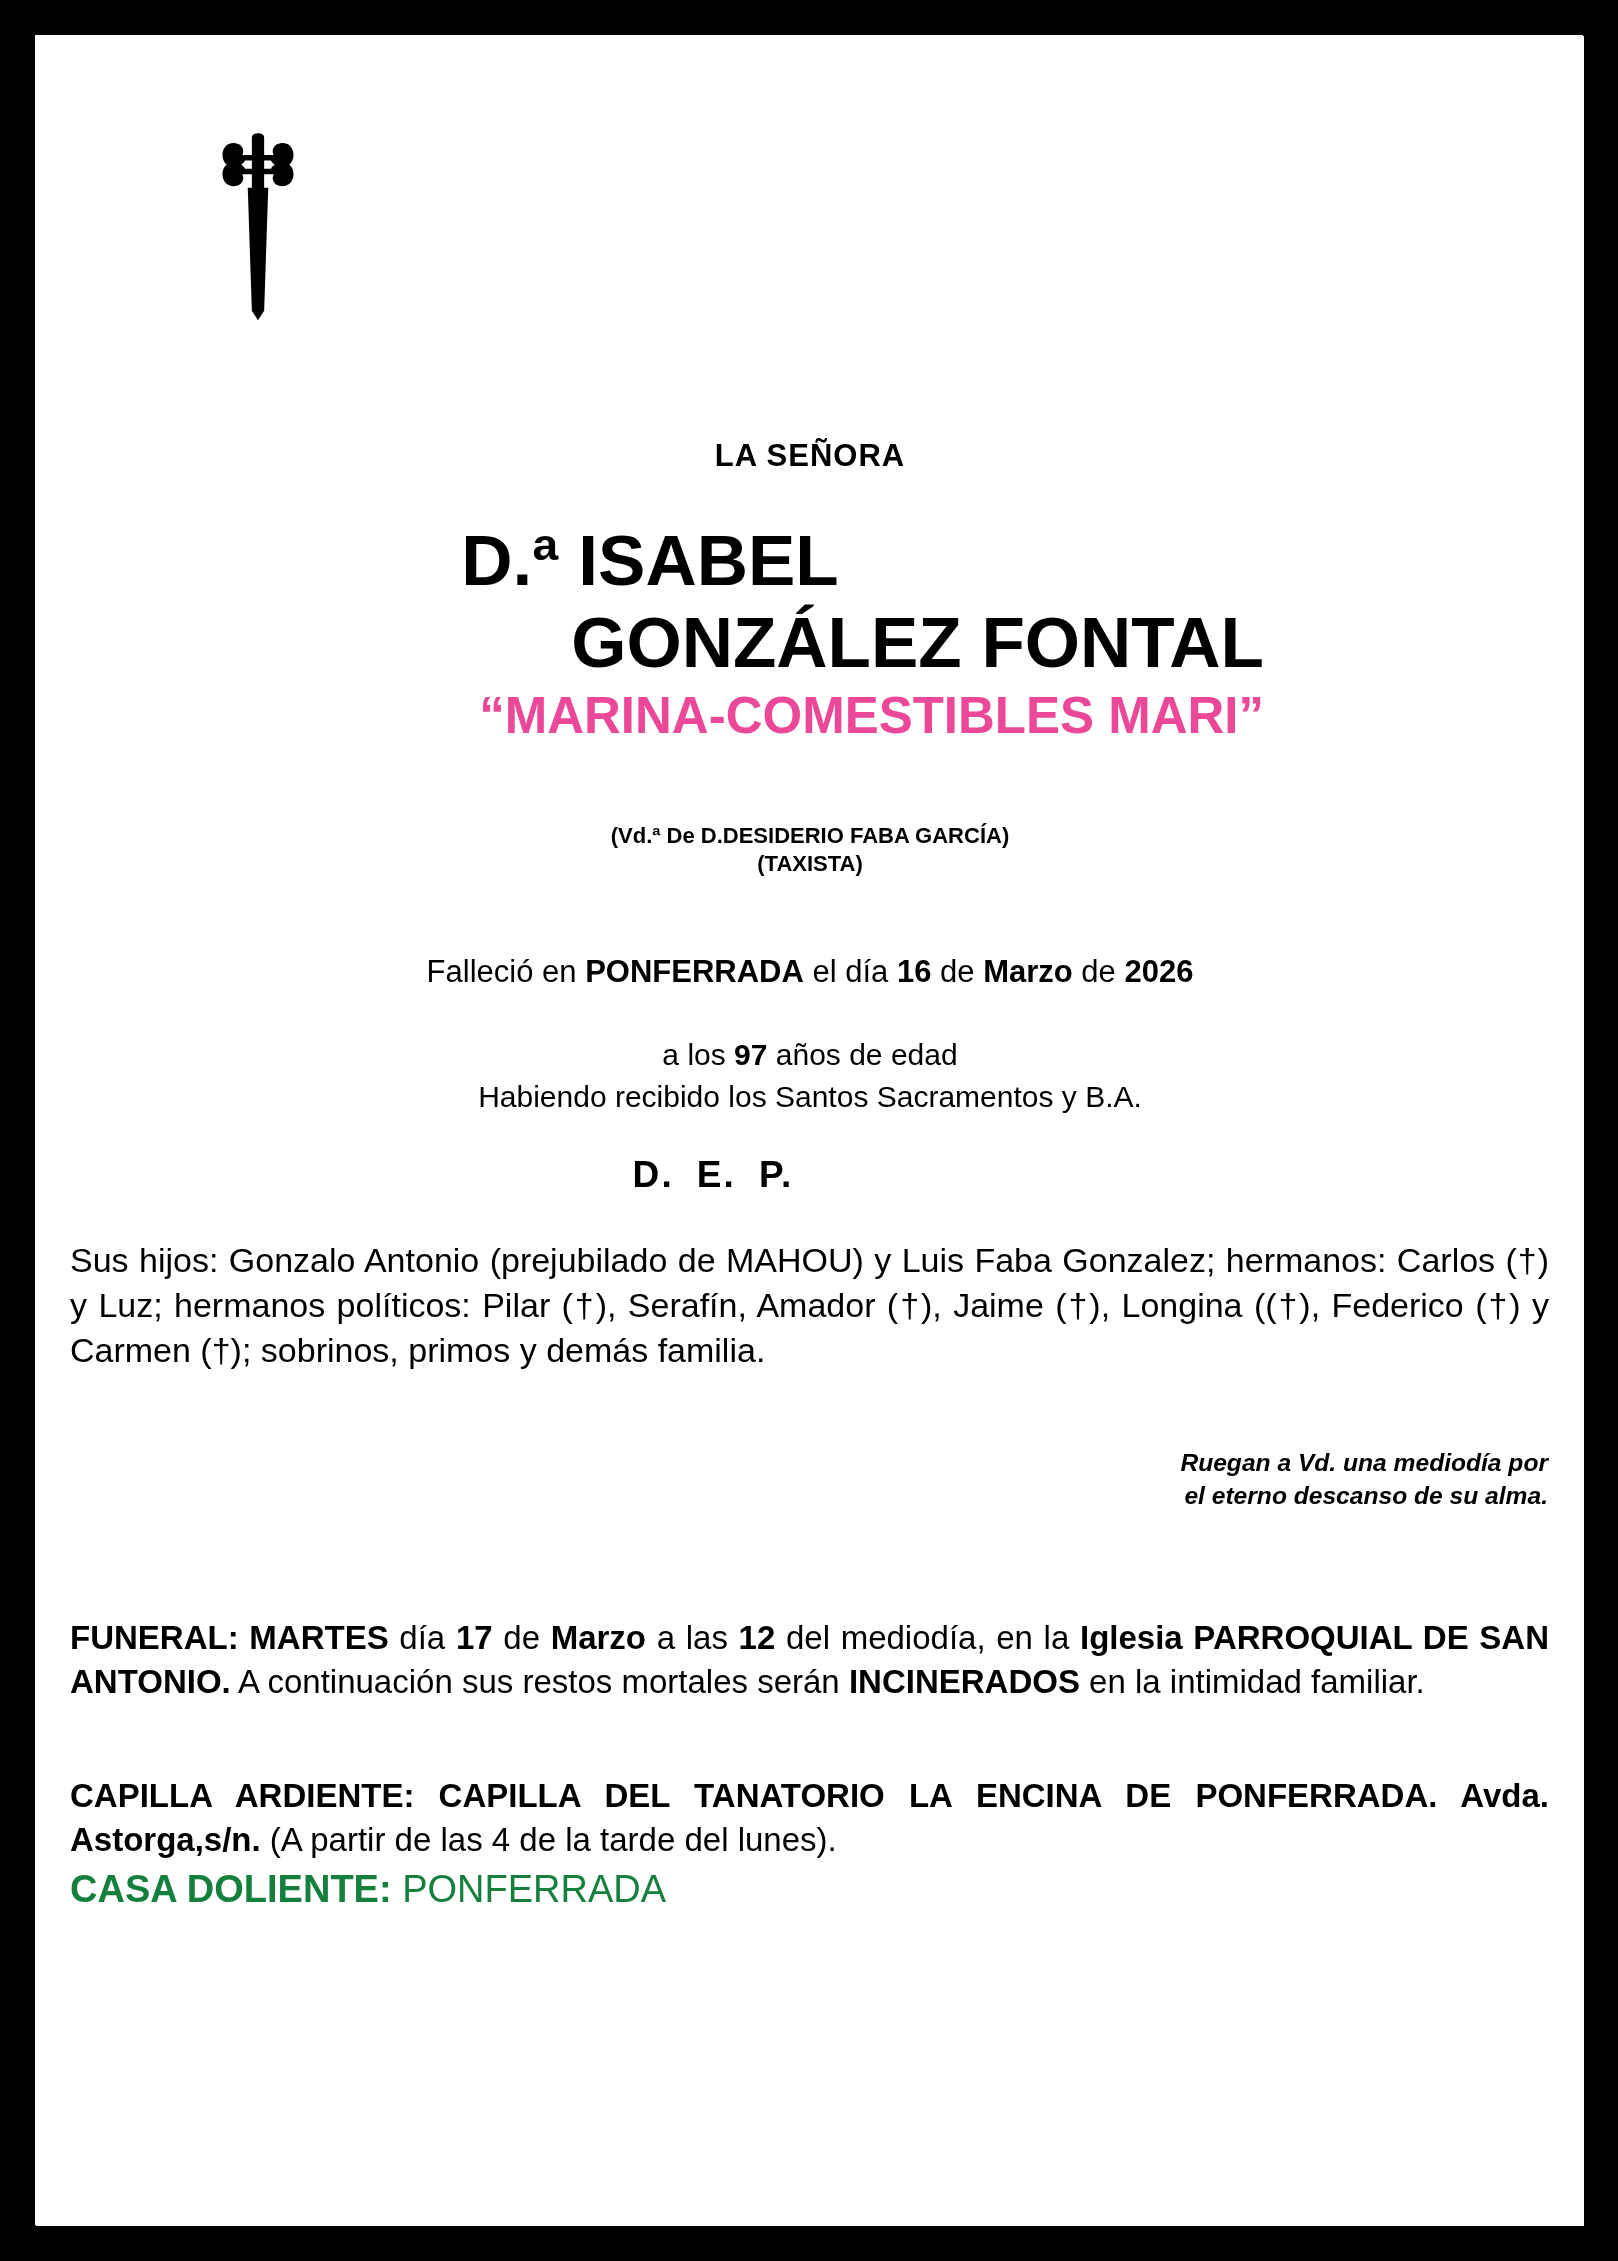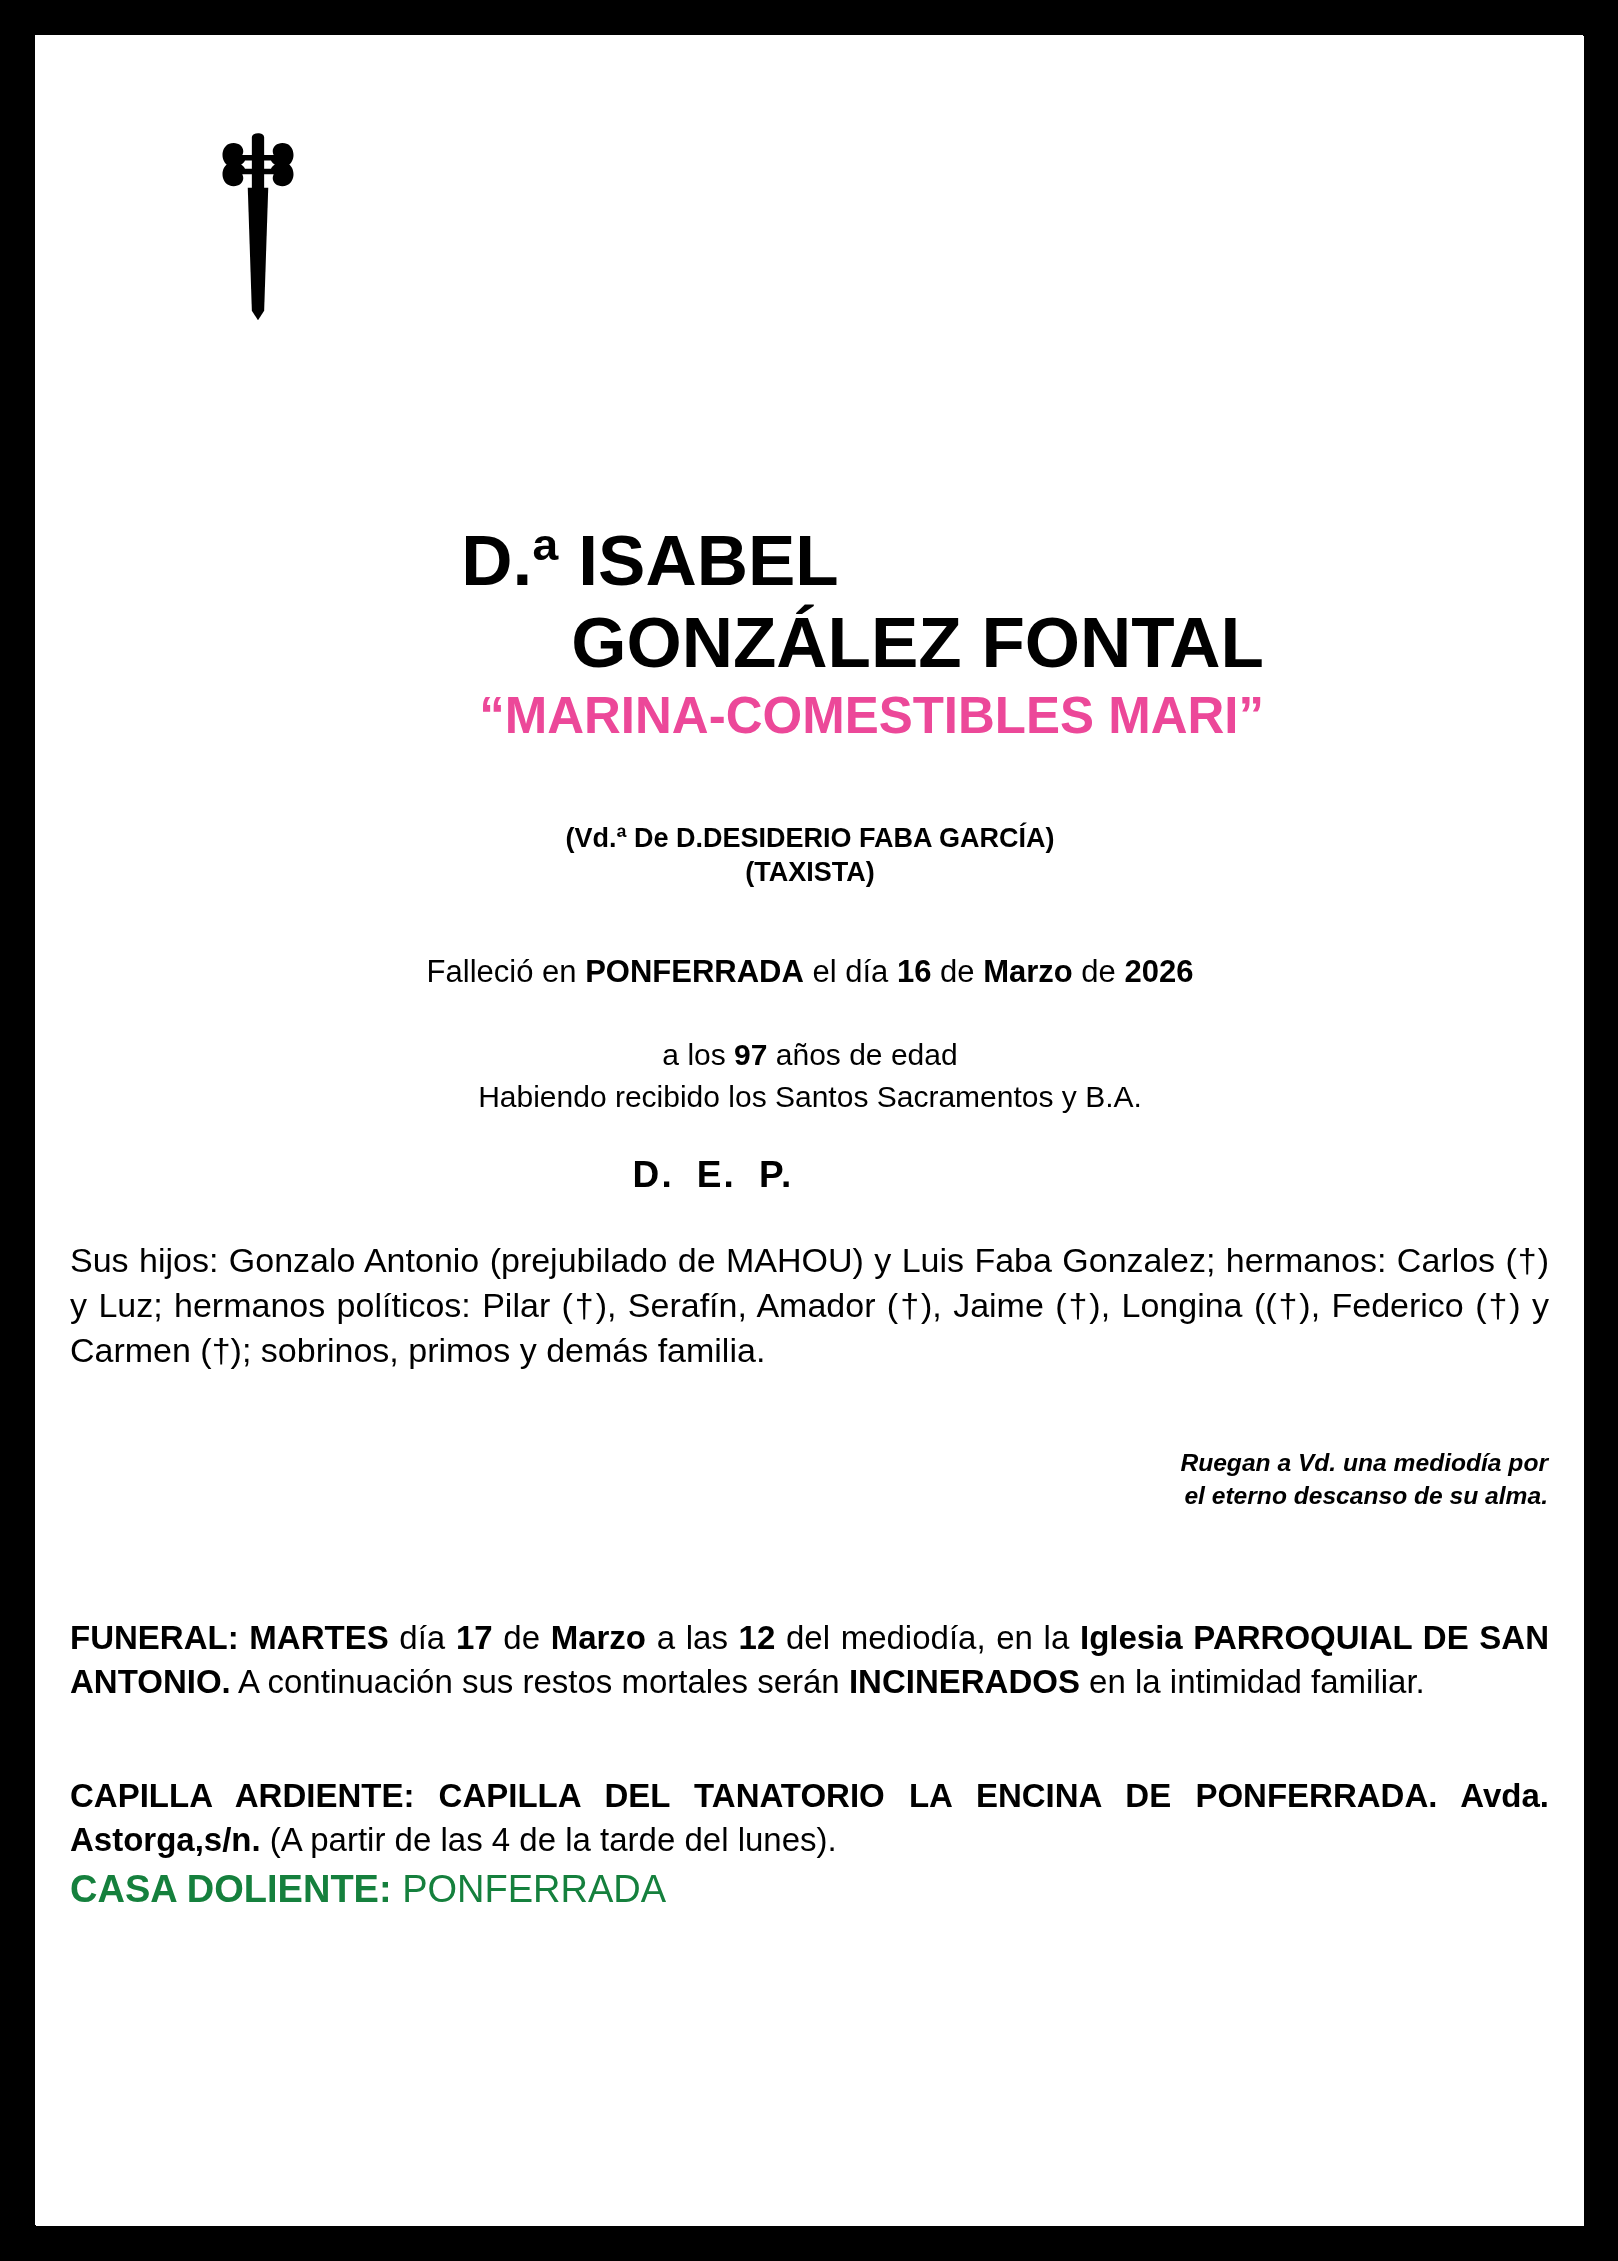--- a/index.html
+++ b/index.html
@@ -109,21 +109,21 @@
     text-align: right;
   }
 
   .spouse-block {
     position: absolute;
     left: 0;
     top: 786px;
     width: 1548px;
   }
   .spouse-line {
-    font-size: 27px;
+    font-size: 22px;
     font-weight: bold;
     line-height: 1.25;
     color: #000;
   }
 
   .death-line {
     position: absolute;
     left: 0;
     top: 916px;
     width: 1548px;
@@ -213,20 +213,21 @@
 
       <div class="cross-wrap">
         <svg viewBox="0 0 190 290" width="130" height="198" xmlns="http://www.w3.org/2000/svg">
           <g fill="#000000">
             <path d="M86 18 C86 10, 104 10, 104 18 L104 44 L118 44 C112 32, 126 22, 138 28 C150 34, 150 54, 138 60 C130 64, 118 60, 114 52 L104 52 L104 64 L114 64 C118 56, 130 52, 138 56 C150 62, 150 82, 138 88 C126 94, 112 84, 118 72 L104 72 L104 94 C104 100, 86 100, 86 94 L86 72 L72 72 C78 84, 64 94, 52 88 C40 82, 40 62, 52 56 C60 52, 72 56, 76 64 L86 64 L86 52 L76 52 C72 60, 60 64, 52 60 C40 54, 40 34, 52 28 C64 22, 78 32, 72 44 L86 44 Z"></path>
             <path d="M80 92 L110 92 L104 272 L95 286 L86 272 Z"></path>
           </g>
         </svg>
       </div>
 
+      <div class="la-senora centered">LA SEÑORA</div>
 
       <div class="name-block centered">
         <div class="name-line">D.ª ISABEL</div>
         <div class="name-line second">GONZÁLEZ FONTAL</div>
         <div class="nickname">“MARINA-COMESTIBLES MARI”</div>
       </div>
 
       <div class="spouse-block centered">
         <div class="spouse-line">(Vd.ª De D.DESIDERIO FABA GARCÍA)</div>
         <div class="spouse-line">(TAXISTA)</div>

